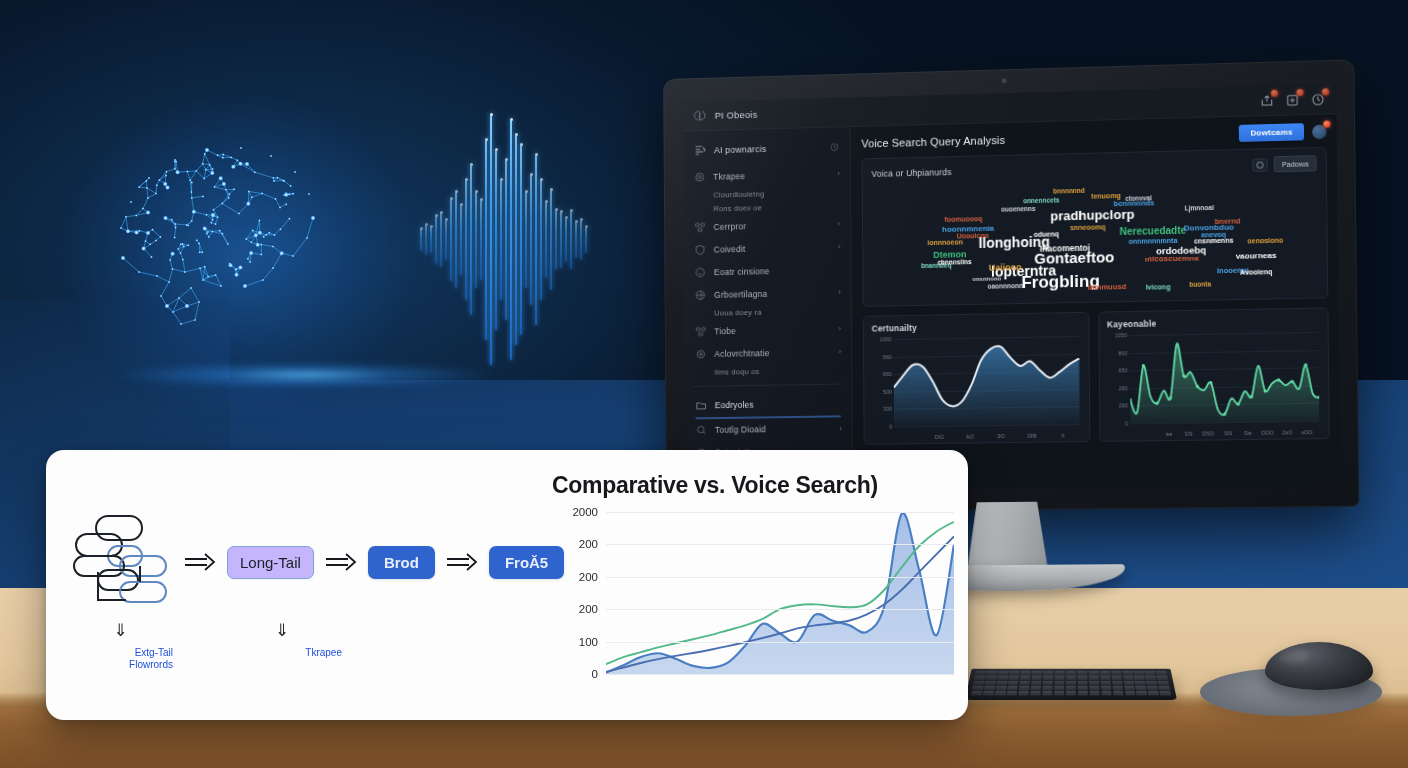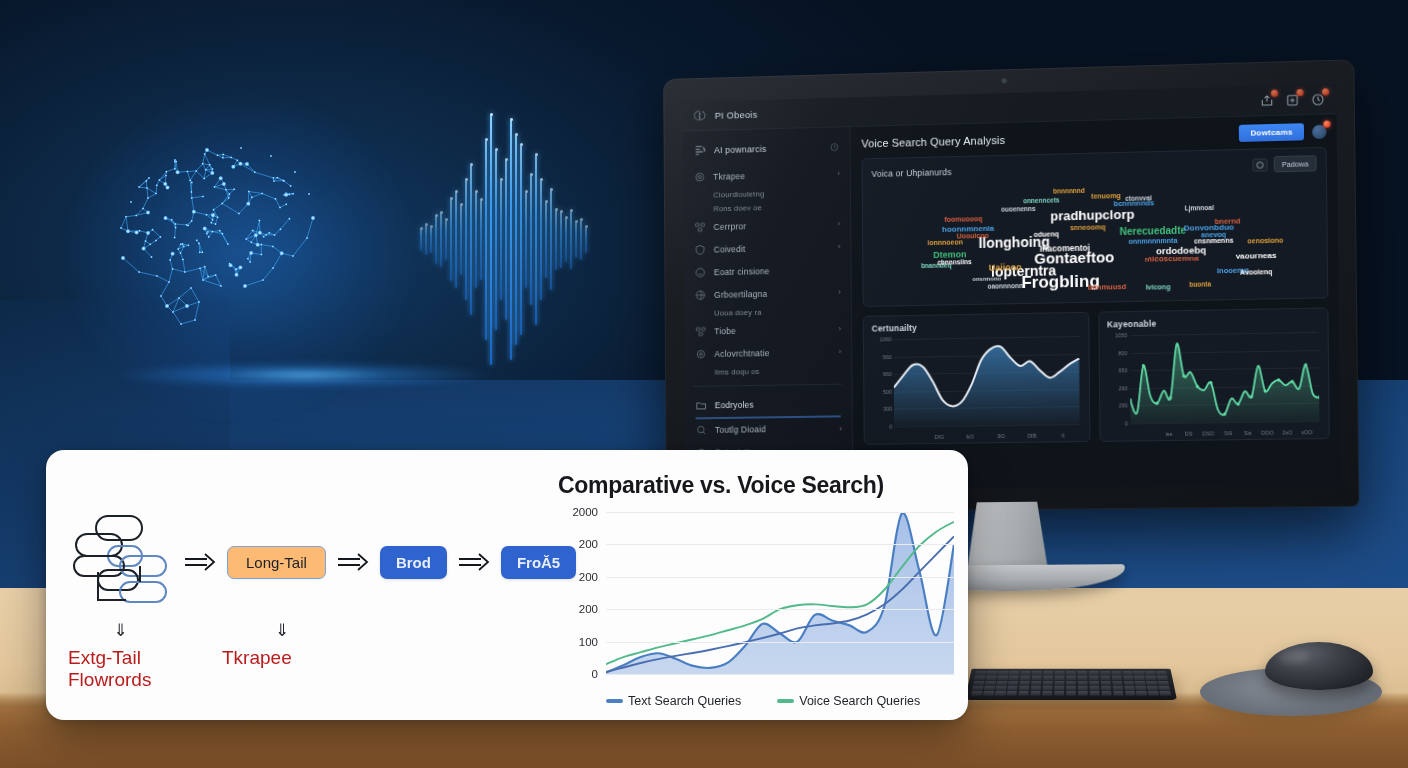--- a/index.html
+++ b/index.html
@@ -227,39 +227,39 @@
   }
   .panel-left { width: 500px; flex: 0 0 500px; padding: 24px 0 0 22px; position: relative; }
   .panel-right { flex: 1; padding: 22px 18px 0 6px; position: relative; }
 
   .h-left {
     font-size: 25px; font-weight: 700; color: #16181c;
     letter-spacing: -.3px;
   }
   .h-right {
     font-size: 23px; font-weight: 700; color: #16181c;
-    letter-spacing: -.3px; text-align: left; margin-left: 6px;
+    letter-spacing: -.3px; text-align: left; margin-left: 0;
   }
 
   .flow { position: absolute; left: 22px; top: 62px; display: flex; align-items: center; }
   .flow-icon { width: 105px; height: 100px; position: relative; }
   .arrow { margin: 0 10px; width: 34px; height: 22px; }
   .chip-out {
-    border: 1.6px solid #7ea4d8; border-radius: 7px; background: #fdba74;
-    color: #1d2026; font-size: 15px; padding: 7px 18px; white-space: nowrap;
+    border: 1.6px solid #7ea4d8; border-radius: 7px; background: #c4b5fd;
+    color: #1d2026; font-size: 15px; padding: 7px 12px; white-space: nowrap;
     box-shadow: 0 1px 2px rgba(0,0,0,.05);
   }
   .chip-fill {
     background: #2f63cd; border-radius: 7px; color: #e8eefc;
     font-size: 15px; font-weight: 600; padding: 8px 16px; white-space: nowrap;
     filter: blur(.25px); box-shadow: 0 1px 3px rgba(0,0,0,.12);
   }
   .dnarrow { font-size: 17px; color: #22252b; text-align: center; line-height: 1; }
   .cap {
-    text-align: left; font-size: 19px; color: #b91c1c; line-height: 1.18;
+    text-align: right; font-size: 10px; color: #1d4ed8; line-height: 1.18;
     white-space: pre-line;
   }
   .under-icon { position: absolute; left: 22px; top: 172px; width: 105px; }
   .under-chip { position: absolute; left: 176px; top: 172px; width: 120px; }
 
   
   .pchart { position: absolute; left: 18px; top: 62px; right: 14px; bottom: 46px; }
   .pc-yl {
     position: absolute; left: 0; width: 34px; text-align: right;
     font-size: 11.5px; color: #2a2d33; transform: translateY(-50%);
@@ -1038,24 +1038,14 @@
         <div class="pc-grid" style="top: 20%;"></div>
         <div class="pc-yl" style="top: 40%;">200</div>
         <div class="pc-grid" style="top: 40%;"></div>
         <div class="pc-yl" style="top: 60%;">200</div>
         <div class="pc-grid" style="top: 60%;"></div>
         <div class="pc-yl" style="top: 80%;">100</div>
         <div class="pc-grid" style="top: 80%;"></div>
         <div class="pc-yl" style="top: 100%;">0</div>
         <div class="pc-grid" style="top: 100%;"></div>
       </div>
-    <div class="legend" id="legend">
-        <div class="lg">
-          <span class="lg-sw" style="background:#4a7fc4"></span>
-      <span class="lg-tx">Text Search Queries</span>
-        </div>
-        <div class="lg">
-          <span class="lg-sw" style="background:#52b98a"></span>
-      <span class="lg-tx">Voice Search Queries</span>
-        </div>
-      </div>
   </div>
 </div>
 
 </body></html>

